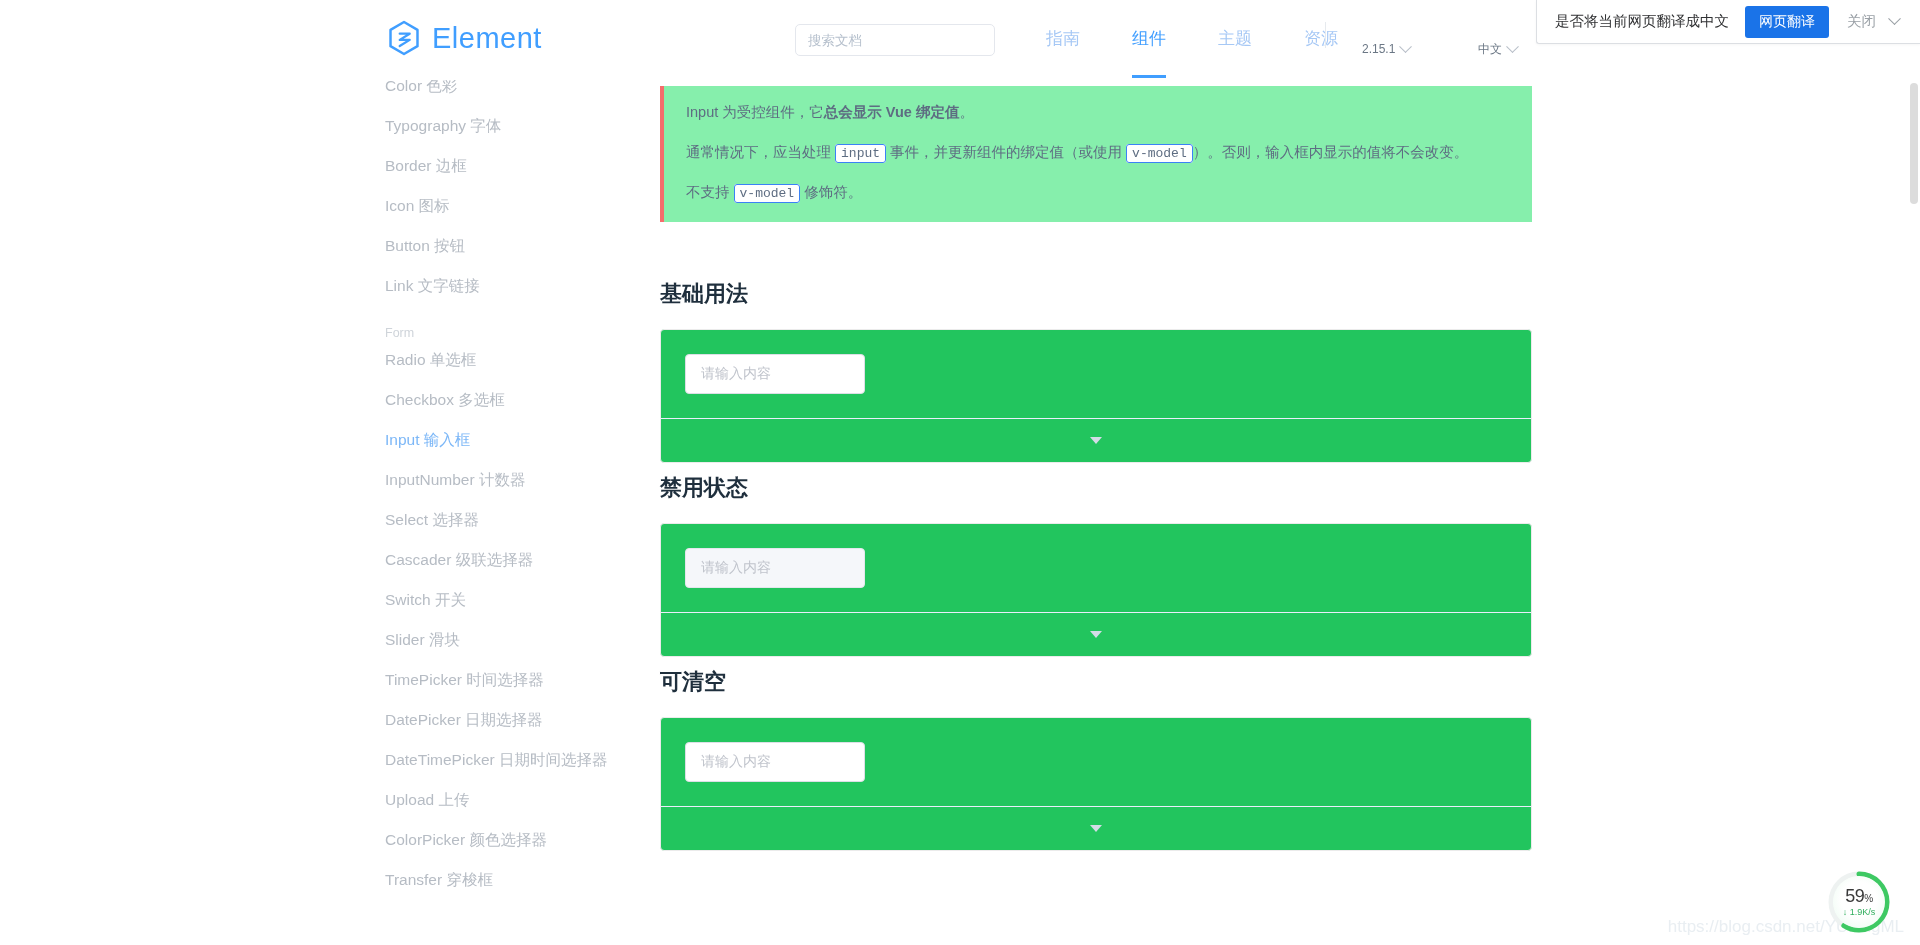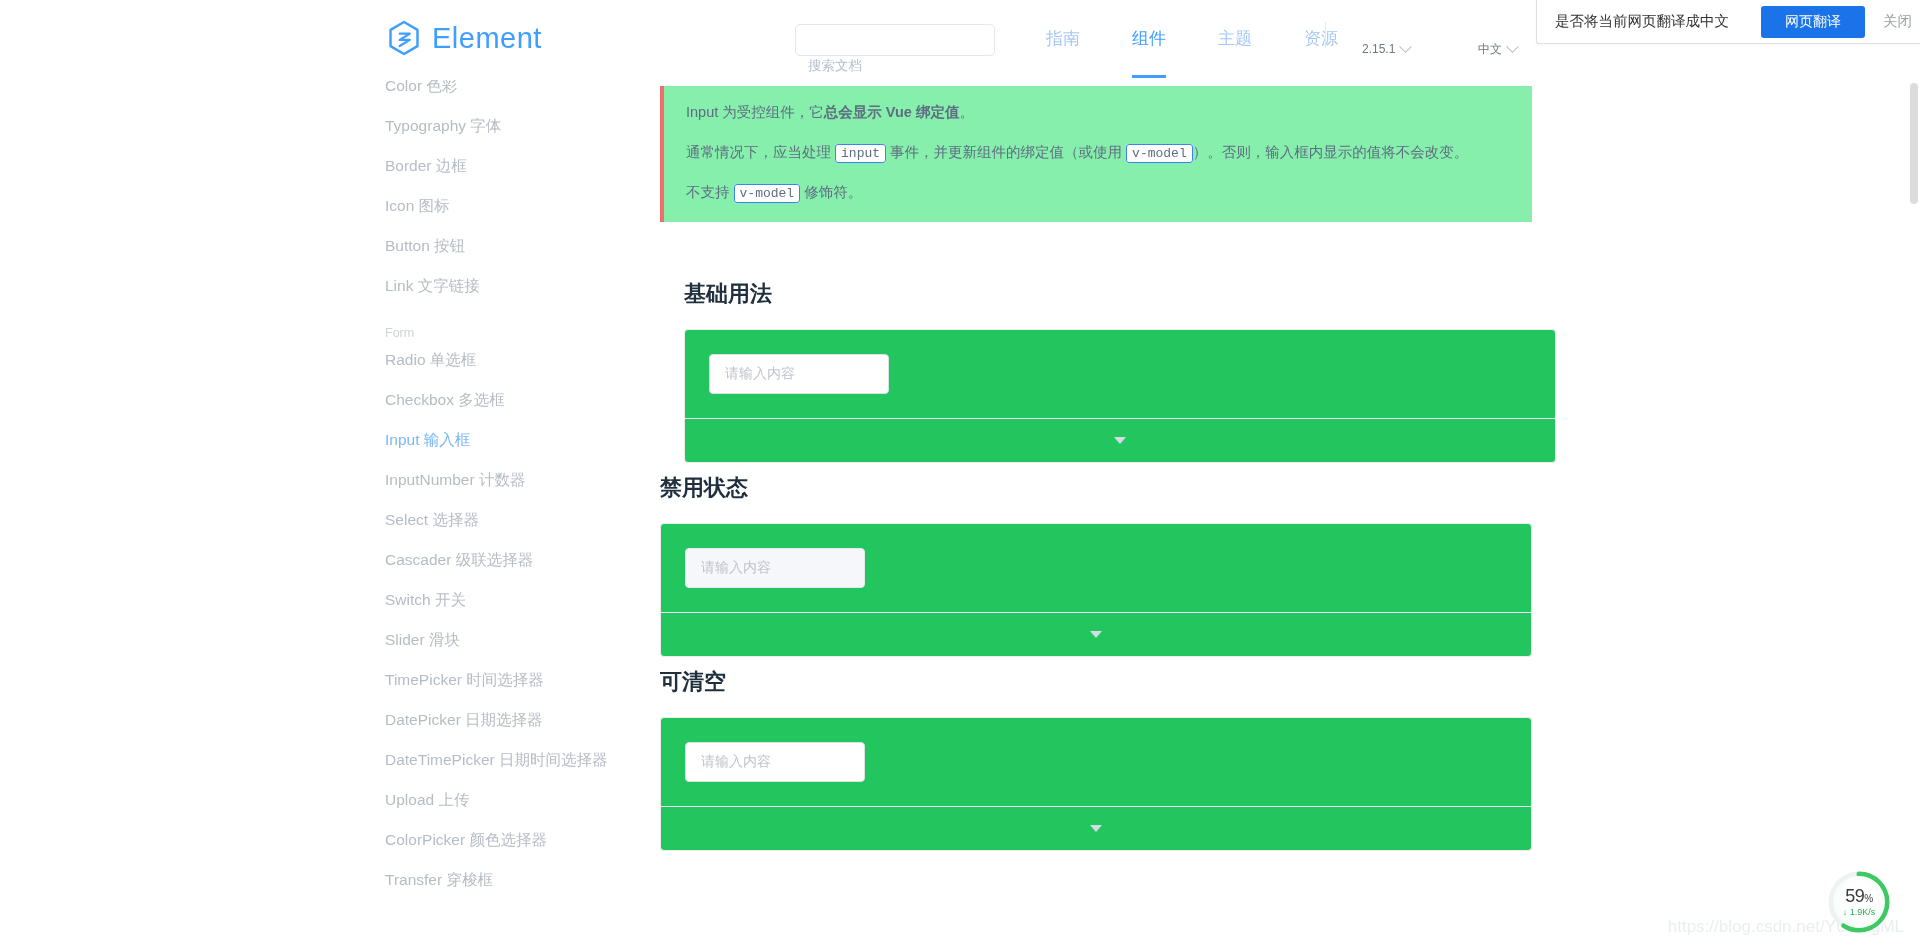--- a/index.html
+++ b/index.html
@@ -57,21 +57,20 @@
     background: #fff;
   }
   .search-box input {
     width: 100%; height: 100%;
     border: 0; outline: none;
     background: transparent;
     padding: 0 12px;
     font-size: 13.5px;
     color: #5e6d82;
     font-family: "Liberation Sans", sans-serif;
-    margin-top: 25px;
   }
   .search-box input::placeholder { color: #b6c0cd; }
 
   .nav {
     position: absolute;
     left: 1020px;
     top: 22px;
     display: flex;
     align-items: flex-start;
     gap: 0;
@@ -140,27 +139,27 @@
     z-index: 60;
     box-shadow: 0 1px 3px rgba(0,0,0,.04);
   }
   .tb-text {
     font-size: 14.5px;
     color: #303133;
     white-space: nowrap;
     flex: 0 0 auto;
   }
   .tb-btn {
-    margin-left: 32px;
+    margin-left: 16px;
     background: #1a73e8;
     color: #fff;
     font-size: 14px;
     border: none;
     border-radius: 3px;
-    padding: 7px 24px;
+    padding: 7px 14px;
     cursor: pointer;
     white-space: nowrap;
     font-family: "Liberation Sans", sans-serif;
   }
   .tb-close {
     margin-left: 18px;
     font-size: 14.5px;
     color: #9aa0a6;
     cursor: pointer;
     white-space: nowrap;
@@ -442,21 +441,21 @@
         <span>Input 为受控组件，它</span><b>总会显示 Vue 绑定值</b><span>。</span>
       </p>
       <p>
         <span>通常情况下，应当处理 </span><code class="inline">input</code><span> 事件，并更新组件的绑定值（或使用 </span><code class="inline">v-model</code><span>）。否则，输入框内显示的值将不会改变。</span>
       </p>
       <p>
         <span>不支持 </span><code class="inline">v-model</code><span> 修饰符。</span>
       </p>
     </div>
 
-    <div class="section" style="top:215px;margin-left:24px;">
+    <div class="section" style="top:215px;">
       <h2>基础用法</h2>
       <div class="demo-card">
         <div class="demo-body">
           <div class="el-input">请输入内容</div>
         </div>
         <div class="demo-foot">
           <span class="tri-down"></span>
         </div>
       </div>
     </div>

